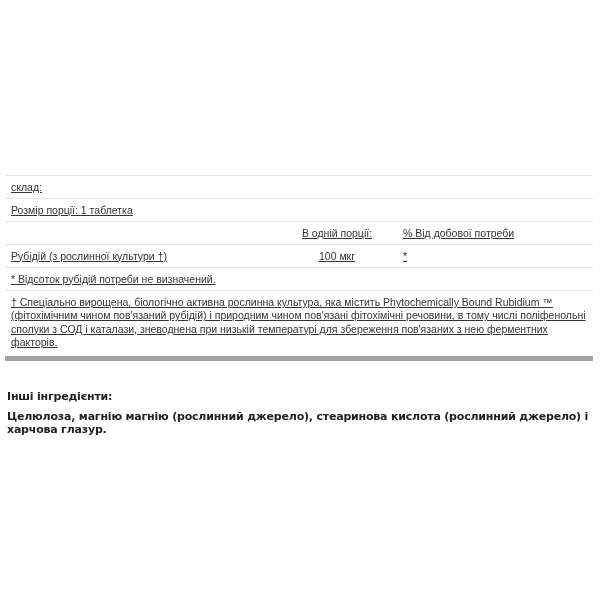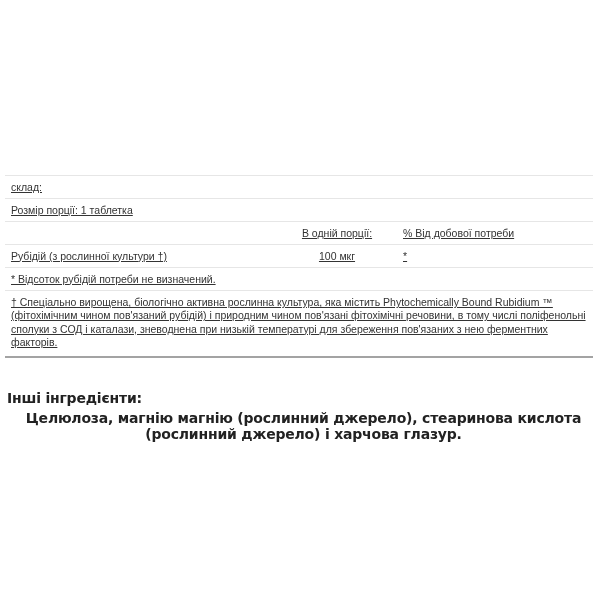--- a/index.html
+++ b/index.html
@@ -25,42 +25,42 @@
       text-decoration: underline;
     }
     .facts td {
       border-top: 1px solid #e6e6e6;
       padding: 0 0 0 6px;
       height: 22px;
       vertical-align: middle;
       line-height: 13px;
     }
     .facts tr.last td {
-      border-bottom: 2px solid #a3a3a3;
+      border-bottom: 5px solid #a3a3a3;
       margin-left: 24px;
     }
     .facts td.c1 { width: 260px; margin-left: 7px; }
     .facts td.c2 { width: 120px; text-align: center; }
     .facts td.note {
       padding-top: 5px;
       padding-bottom: 7px;
       height: auto;
       line-height: 13.3px;
     }
     .other {
       position: absolute;
       left: 7px;
-      font-size: 14px;
+      font-size: 11px;
       font-weight: bold;
       color: #222222;
       font-family: "DejaVu Sans", sans-serif;
       letter-spacing: -0.2px;
     }
     .other.title { top: 390px; }
-    .other.list { top: 410px; text-align: center; }
+    .other.list { top: 410px; }
   </style>
 </head>
 <body>
 
 <table class="facts">
   <tbody>
     <tr>
       <td colspan="3">склад:</td>
     </tr>
     <tr>

